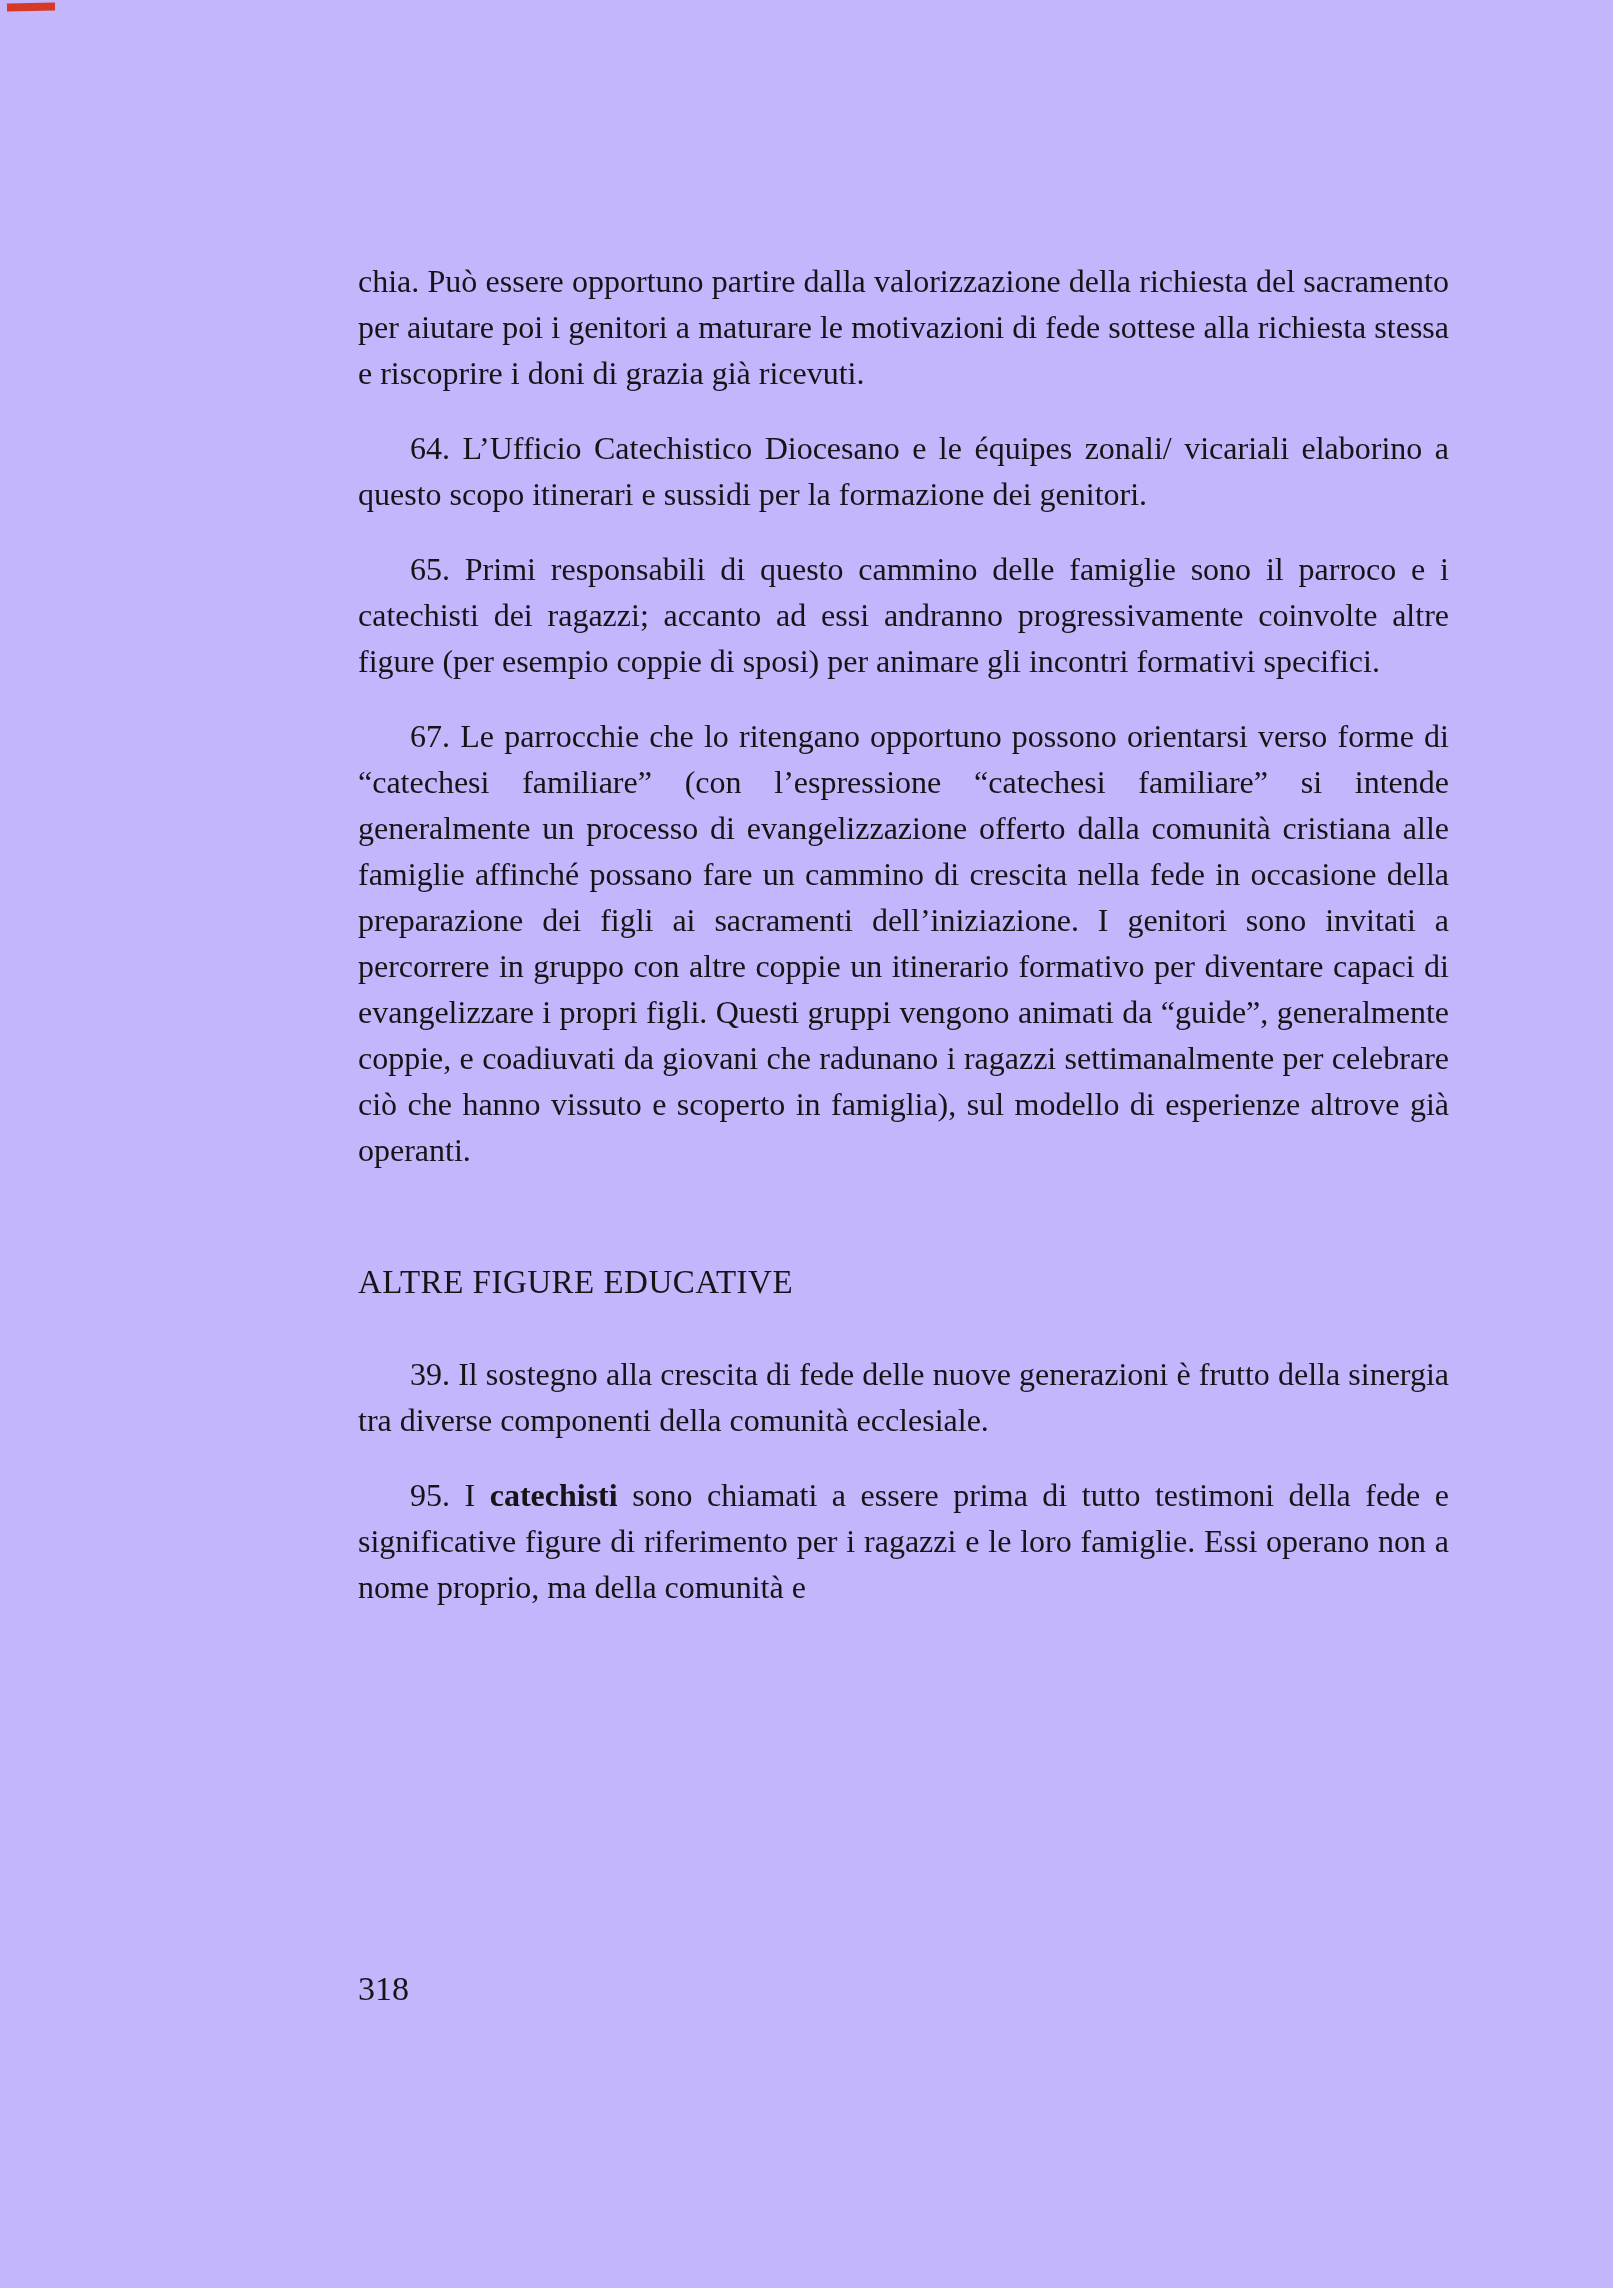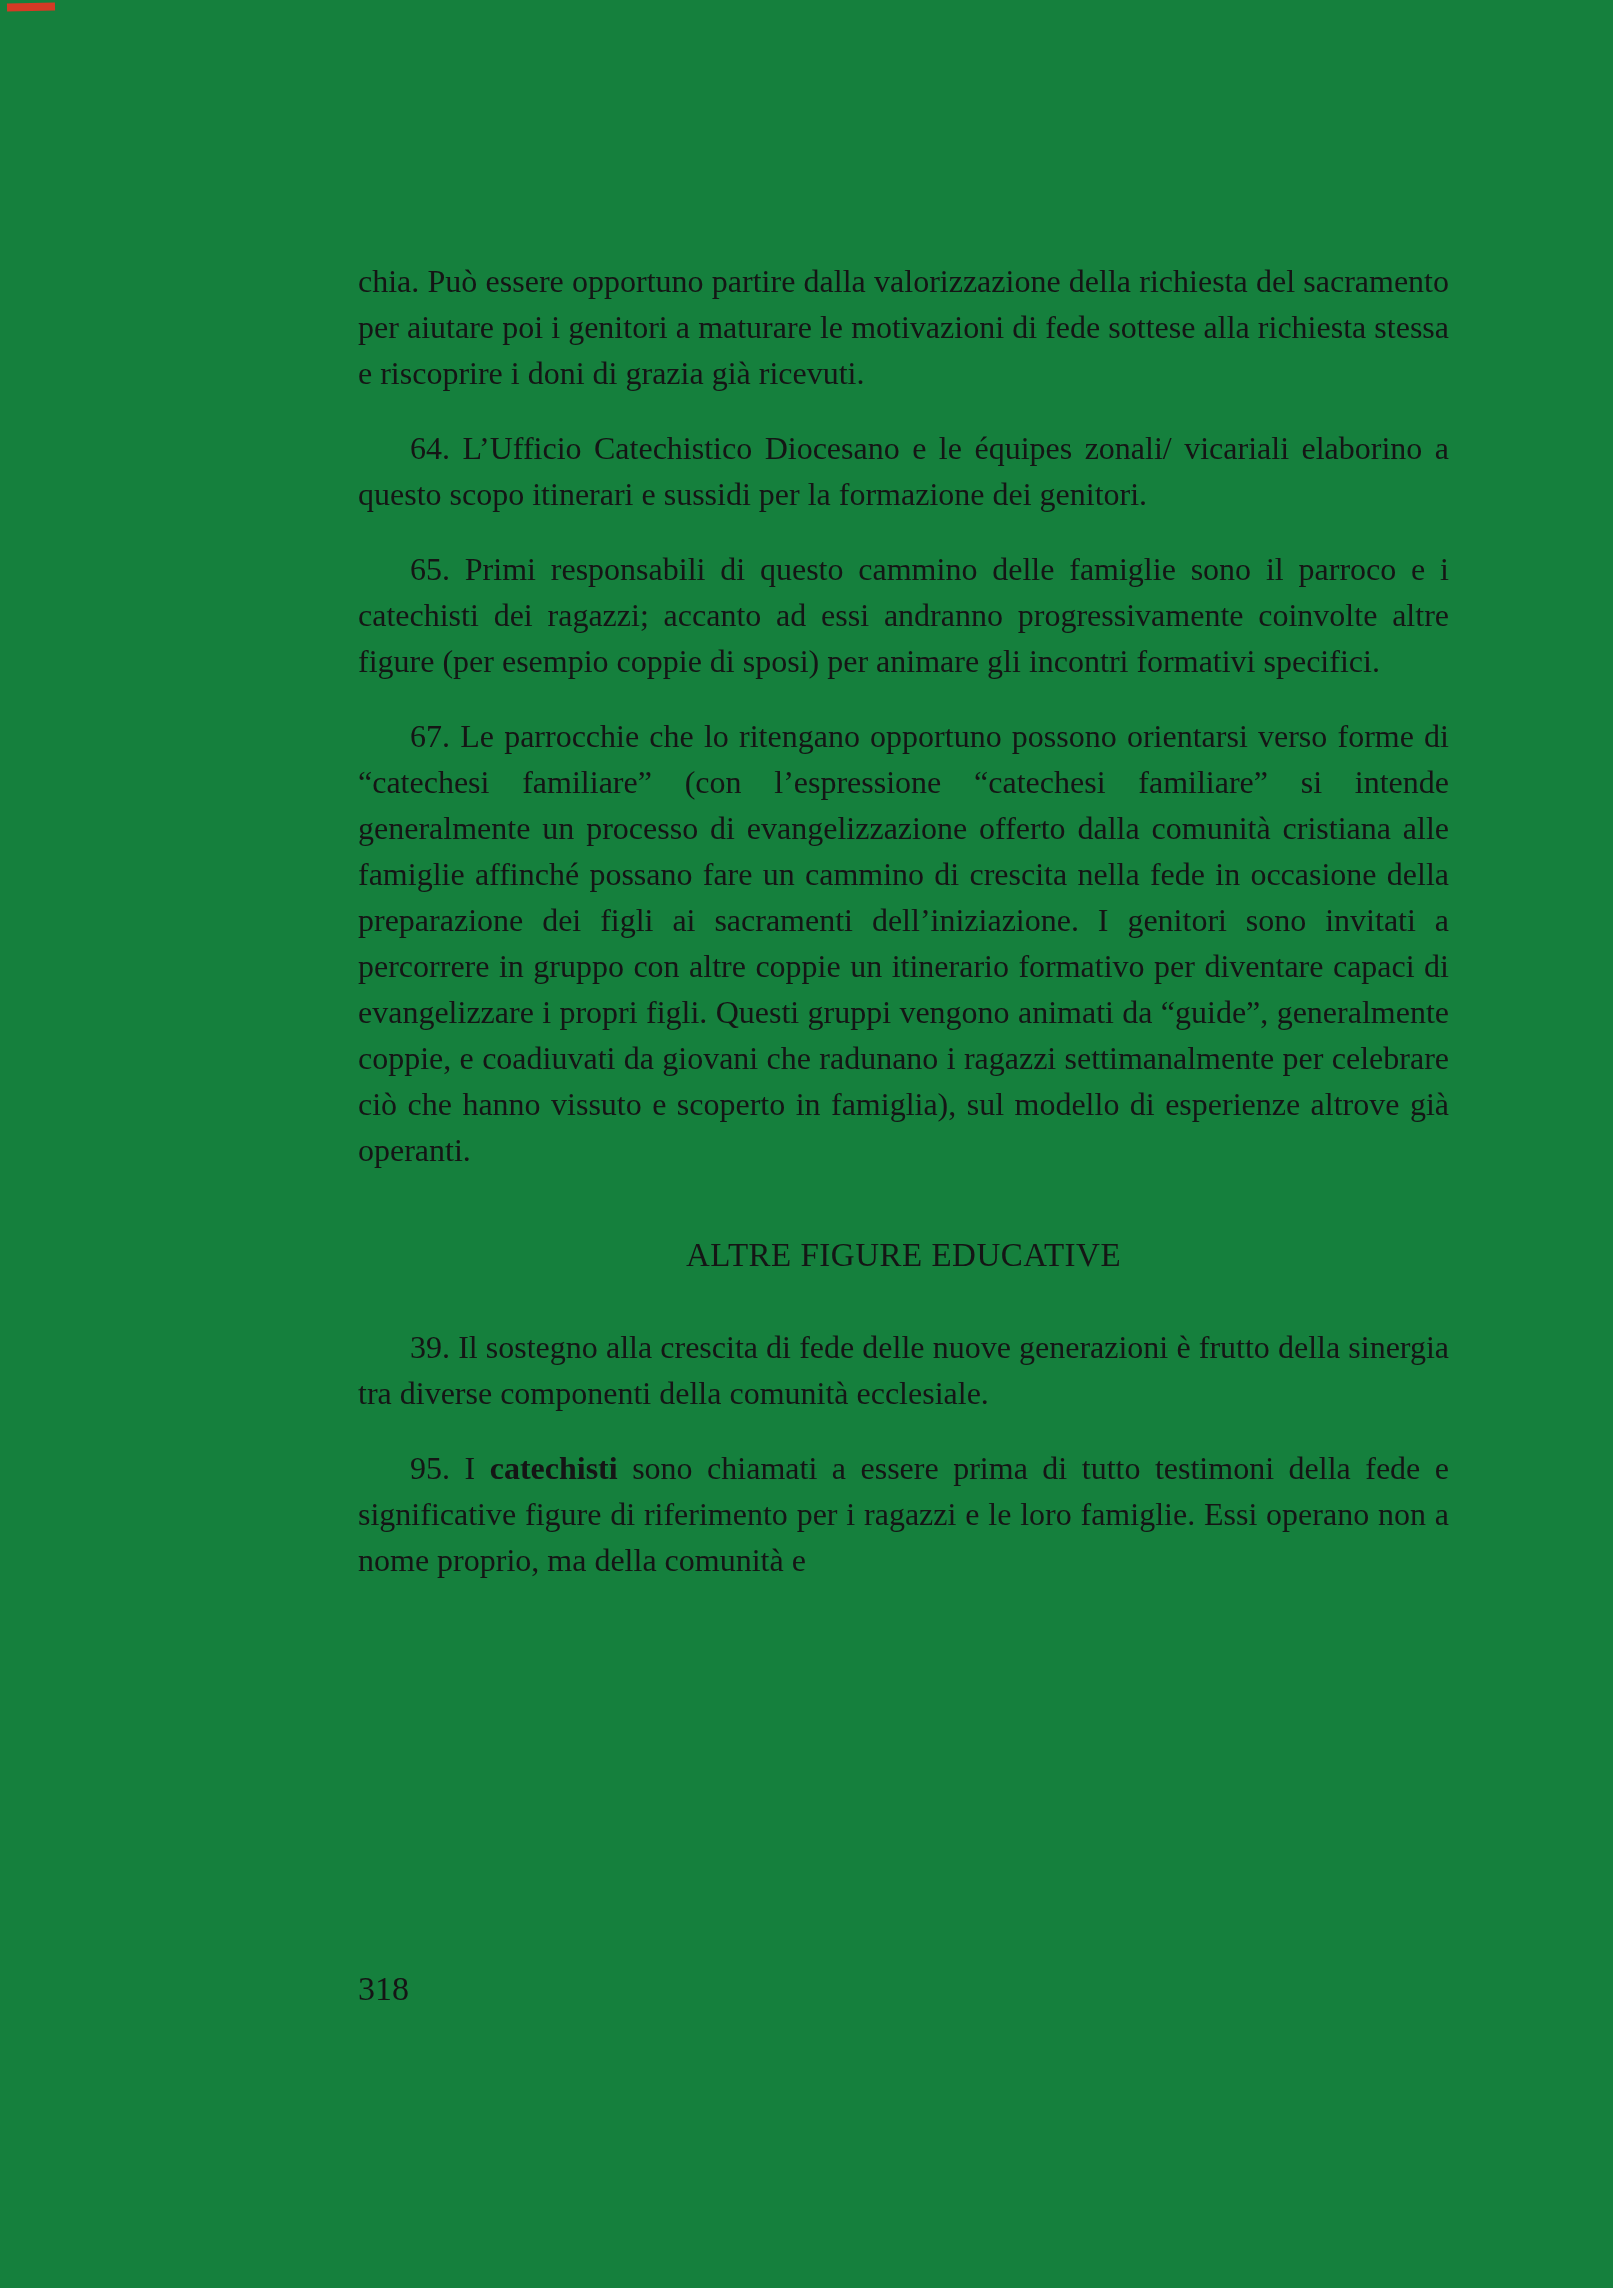--- a/index.html
+++ b/index.html
@@ -5,21 +5,21 @@
   html, body {
     margin: 0;
     padding: 0;
     background: #e9e9e9;
   }
   .page {
     position: relative;
     width: 1613px;
     height: 2289px;
     margin: 0 auto;
-    background: #15803d;
+    background: #c4b5fd;
     overflow: hidden;
     font-family: "Liberation Serif", "DejaVu Serif", serif;
     color: #151515;
   }
   .scan-artifact {
     position: absolute;
     left: 7.4px;
     top: 2.8px;
     width: 48px;
     height: 8.3px;
@@ -40,23 +40,23 @@
     padding: 0;
   }
   p.para.indent {
     text-indent: 52px;
   }
   .it { }
   .bd { font-weight: bold; }
   h2.section-heading {
     font-weight: normal;
     font-size: 33px;
-    text-align: center;
+    text-align: left;
     letter-spacing: 0.5px;
-    margin: 59px 0 46px 0;
+    margin: 86px 0 46px 0;
     padding: 0;
   }
   .page-number {
     position: absolute;
     left: 358px;
     top: 1970px;
     width: 1091px;
     text-align: left;
     font-size: 34px;
   }

